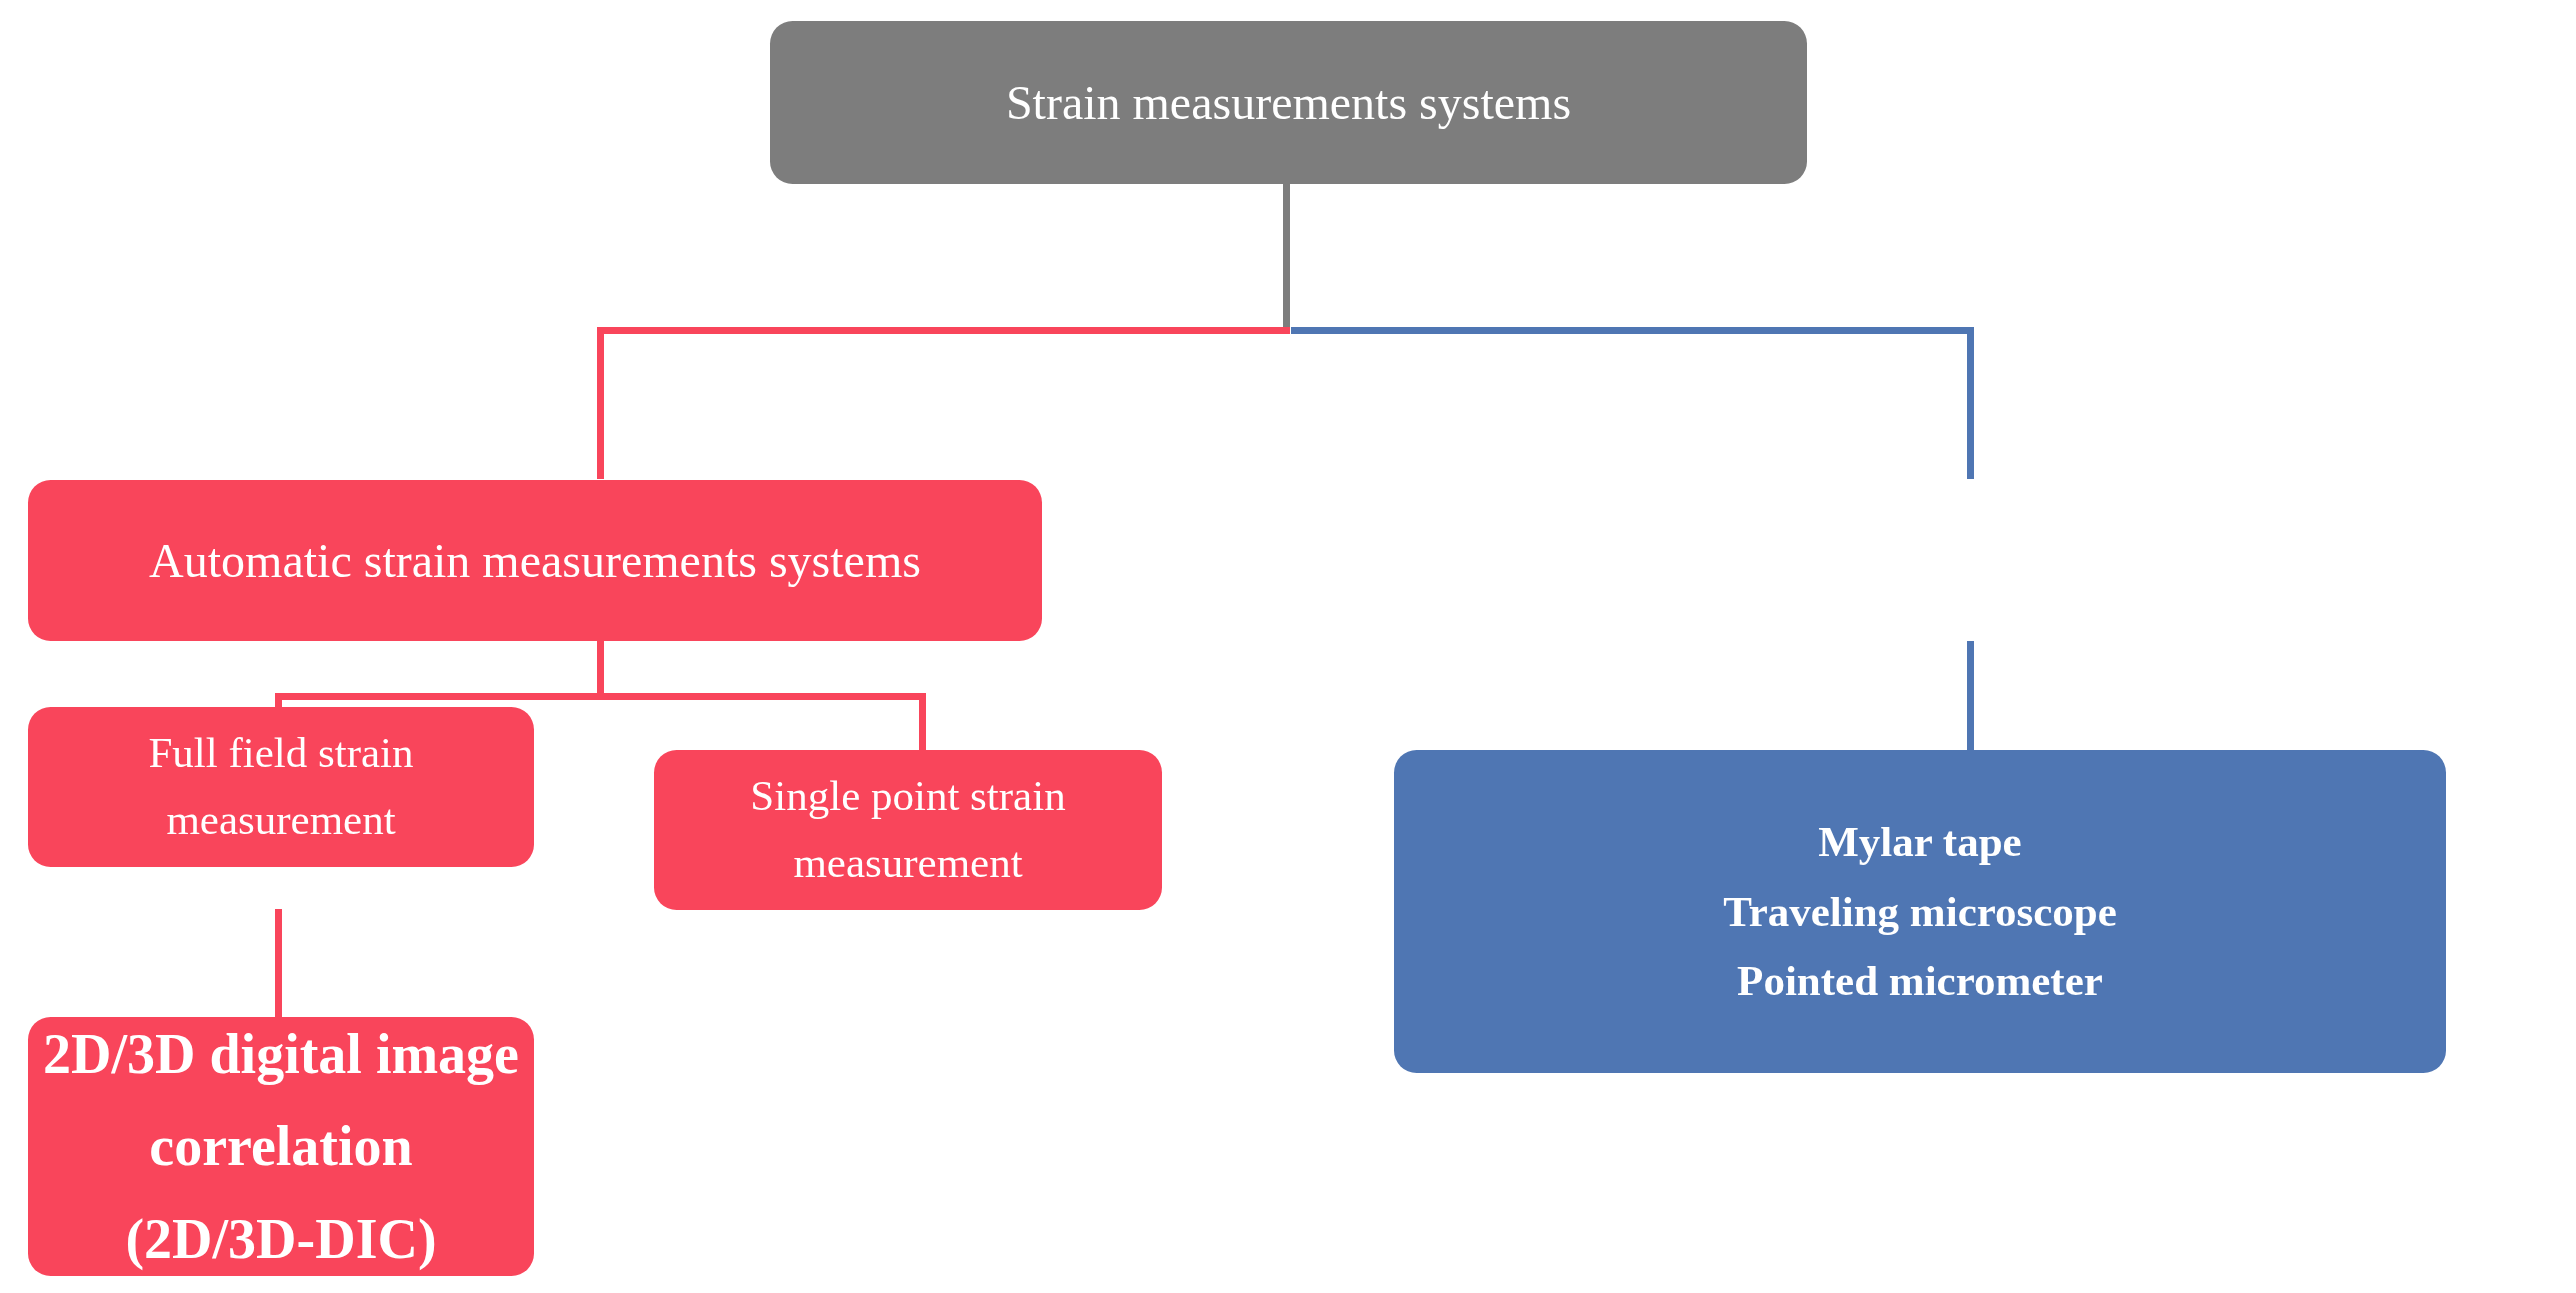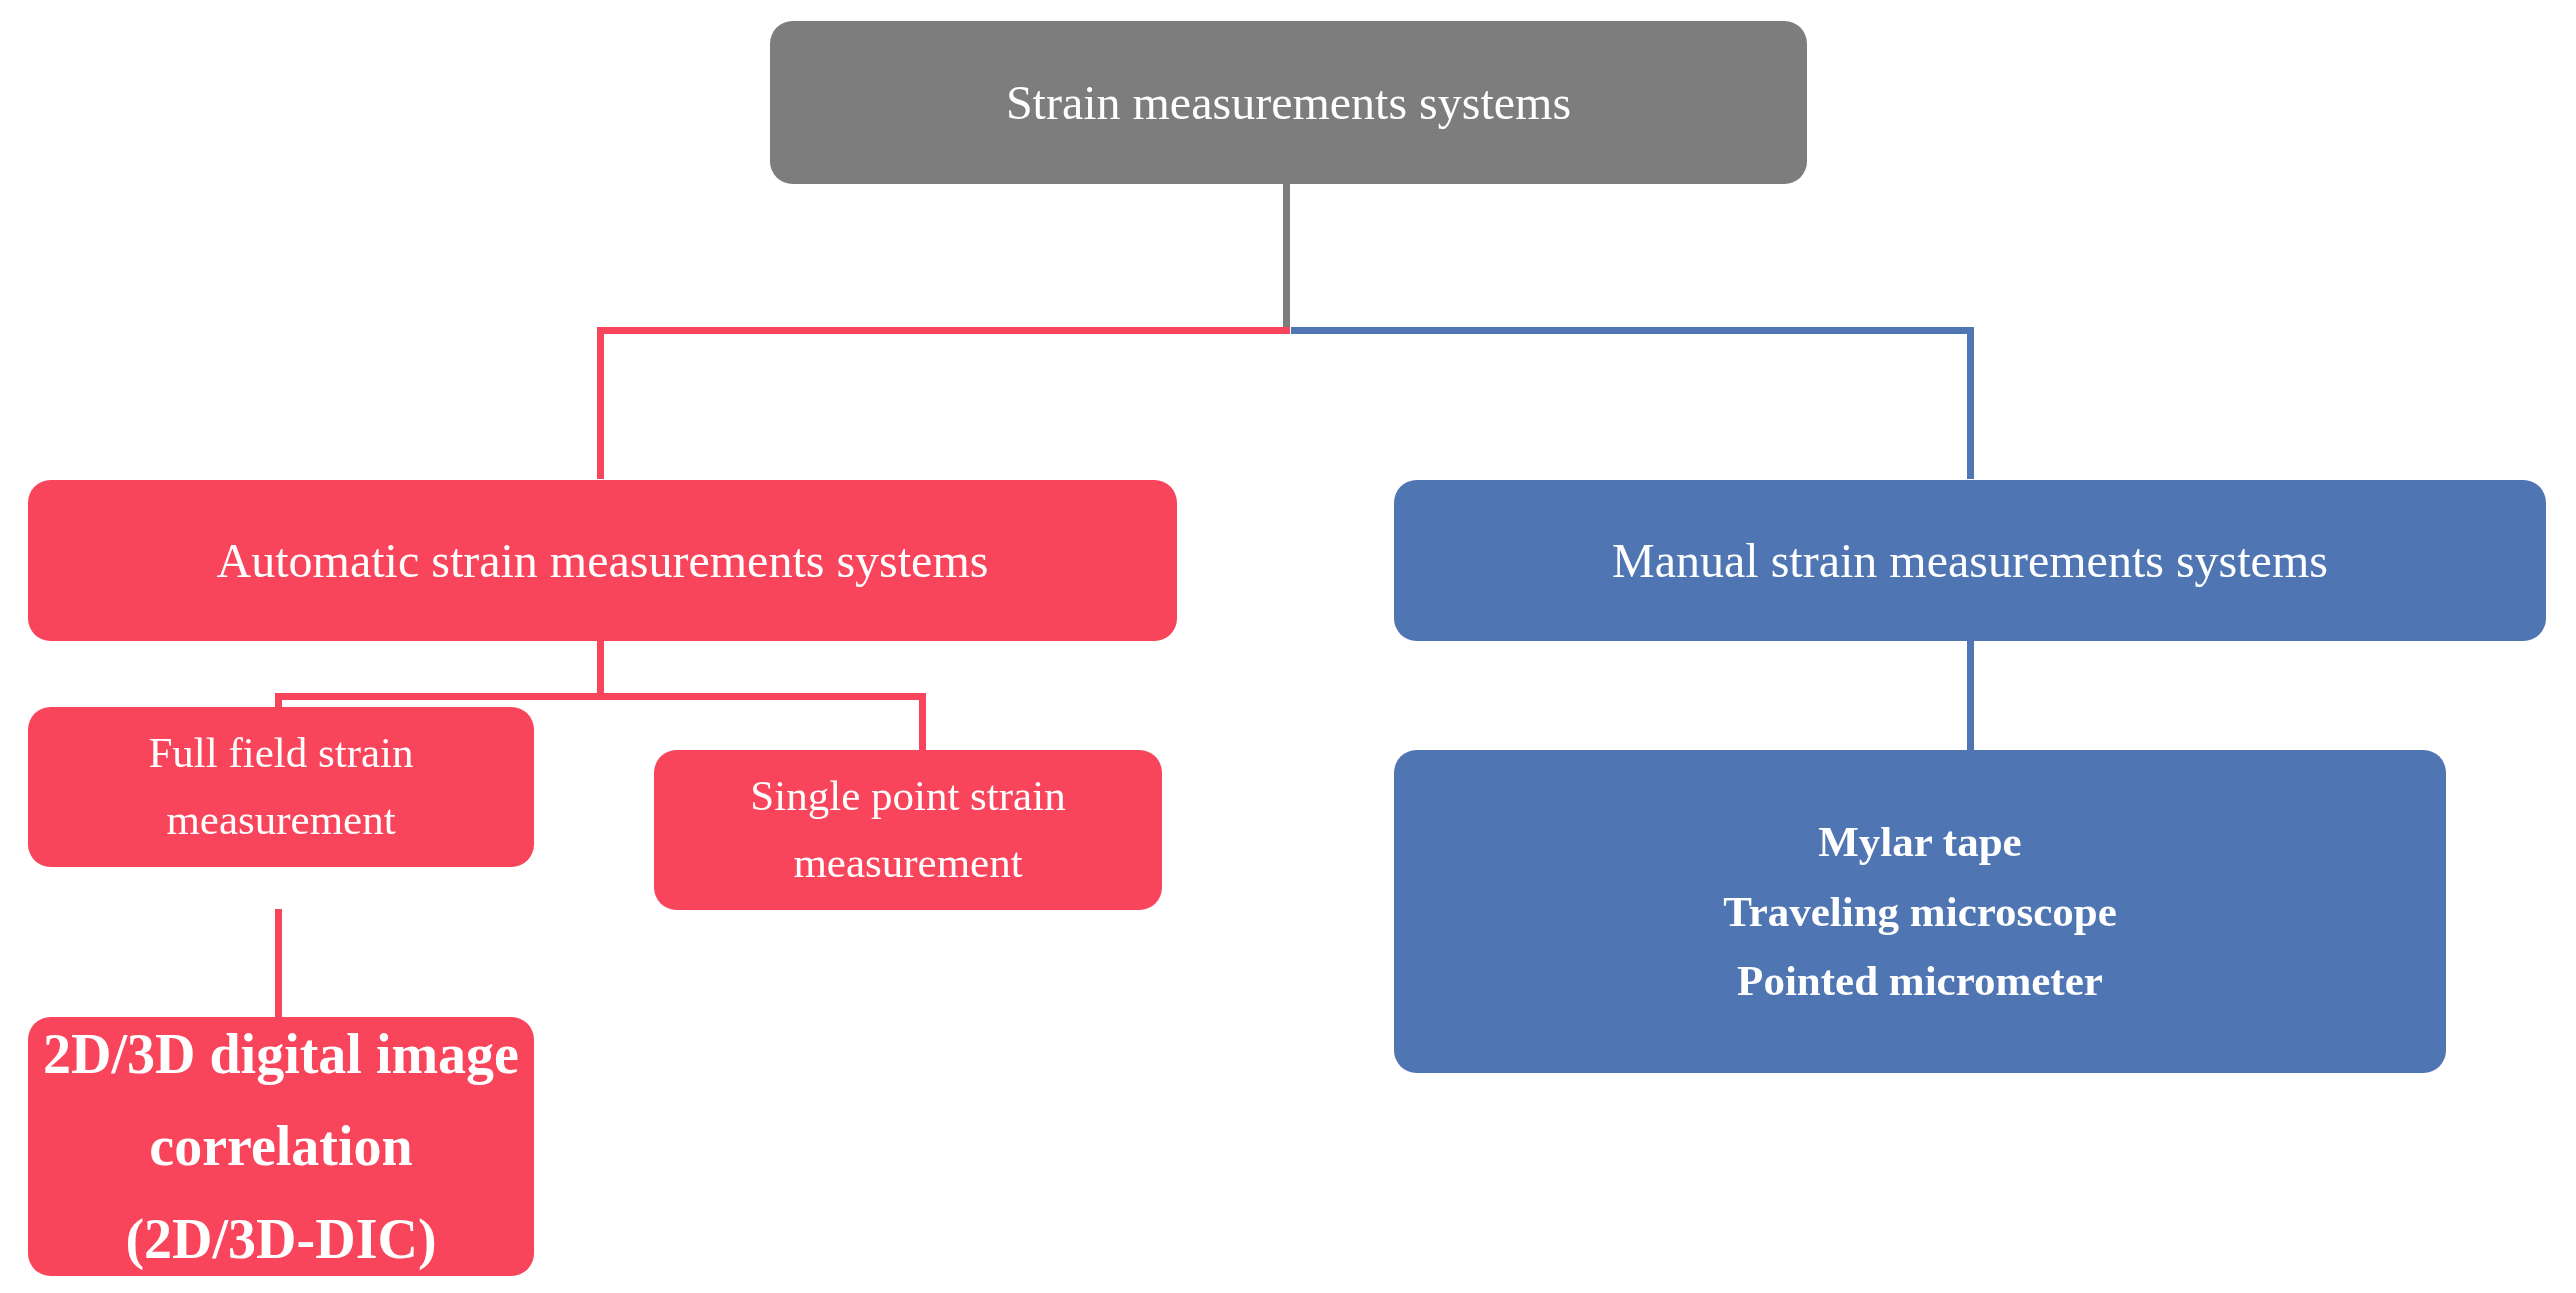--- a/index.html
+++ b/index.html
@@ -31,21 +31,21 @@
   .red  { background: var(--red,  #f9455b); }
   .blue { background: var(--blue, #4f76b3); }
 
   .conn { position: absolute; }
   .conn.gray-line { background: var(--gray, #7d7d7d); }
   .conn.red-line  { background: var(--red,  #f9455b); }
   .conn.blue-line { background: var(--blue, #4f76b3); }
 
   
   #node-root        { left: 770px; top: 21px;   width: 1037px; height: 163px; font-size: 48px; }
-  #node-automatic   { left: 28px;   top: 480px;  width: 1149px; height: 161px; font-size: 48px; }
+  #node-automatic   { left: 28px;   top: 480px;  width: 1014px; height: 161px; font-size: 48px; }
   #node-manual      { left: 1394px; top: 480px;  width: 1152px; height: 161px; font-size: 48px; }
   #node-full-field  { left: 28px;   top: 707px; width: 506px;  height: 160px; font-size: 43px; line-height: 1.55; }
   #node-single-point{ left: 654px; top: 750px; width: 508px;  height: 160px; font-size: 43px; line-height: 1.55; }
   #node-dic         { left: 28px;   top: 1017px; width: 506px;  height: 259px; font-size: 56px; line-height: 1.65; font-weight: 700; }
   #node-manual-tools{ left: 1394px; top: 750px; width: 1052px; height: 323px; font-size: 43px; line-height: 1.62; font-weight: 700; }
 
   
   #conn-root-stem        { left: 1283px; top: 184px;  width: 7.3px;   height: 144px; }
   #conn-branch-bar-red   { left: 597px;  top: 327px;  width: 693px; height: 7.3px;  }
   #conn-branch-bar-blue  { left: 1291px; top: 327px;  width: 683px; height: 7.3px;  }
@@ -76,23 +76,20 @@
   <div class="conn blue-line" id="conn-manual-down"></div>
 
   <div class="node gray" id="node-root">
     <span class="line">Strain measurements systems</span>
   </div>
 
   <div class="node red" id="node-automatic">
     <span class="line">Automatic strain measurements systems</span>
   </div>
 
-  <div class="node blue" id="node-manual">
-    <span class="line">Manual strain measurements systems</span>
-  </div>
 
   <div class="node red" id="node-full-field">
     <span class="line">Full field strain</span>
     <span class="line">measurement</span>
   </div>
 
   <div class="node red" id="node-single-point">
     <span class="line">Single point strain</span>
     <span class="line">measurement</span>
   </div>

